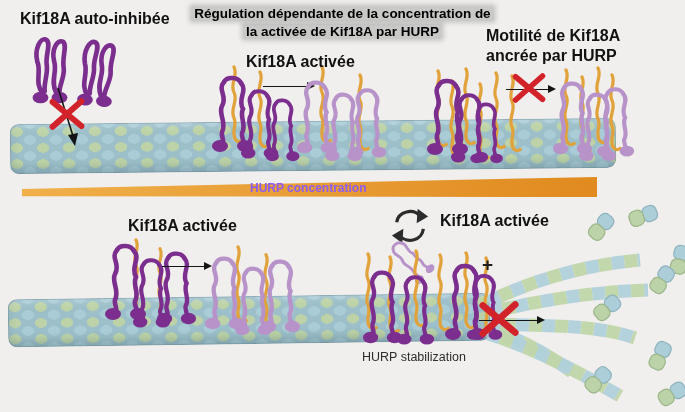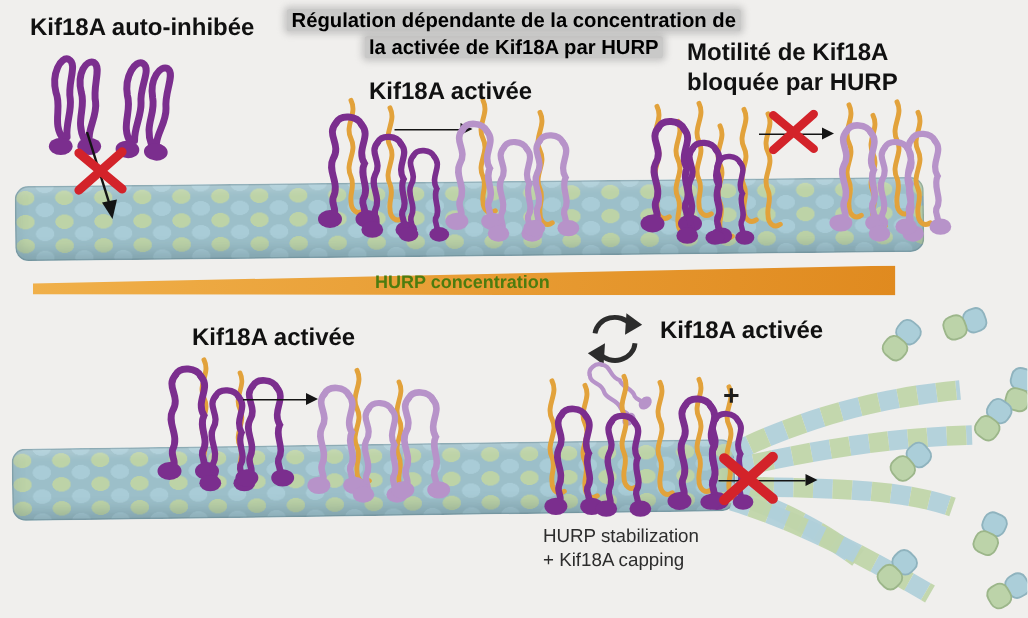--- a/index.html
+++ b/index.html
@@ -1,42 +1,42 @@
 <!DOCTYPE html>
 <html><head>
 <meta charset="utf-8">
 <style>
   html,body { margin:0; padding:0; background:#f0efed; font-family:"Liberation Sans", sans-serif; }
   .scene { position:relative; width:685px; height:412px; background:#f0efed; overflow:hidden; }
   .abs { position:absolute; overflow:visible; }
 
   .label { position:absolute; font-size:16px; font-weight:bold; color:#111; line-height:1.25; white-space:nowrap; }
   .label span { display:block; }
-  .label.soft { font-weight:normal; color:#2d2d2d; font-size:12.5px; }
+  .label.soft { font-weight:normal; color:#2d2d2d; font-size:12.5px;text-align:right; }
 
   .title { position:absolute; left:0; right:0; top:5px; text-align:center; font-size:13.5px; font-weight:bold; color:#000; line-height:1.32; }
   .title .hl { background:rgba(158,158,158,.48); box-shadow:0 0 4px 2px rgba(158,158,158,.48); padding:0 3px; border-radius:2px; }
 
   .microtubule {
     position:absolute; border-radius:9px;
     background-color:#9cbfc9;
     background-image:
       radial-gradient(ellipse 9px 7px at 7px 8px, #bdd3a7 66%, rgba(0,0,0,0) 70%),
       radial-gradient(ellipse 9px 7px at 7px 8px, #a9ccd7 66%, rgba(0,0,0,0) 70%);
     background-size: 26px 16px, 26px 16px;
     background-position: 0 0, 13px 8px;
     box-shadow: inset 0 0 0 1px rgba(92,124,134,.38), inset 0 -6px 9px rgba(70,100,110,.30), inset 0 4px 6px rgba(255,255,255,.22);
   }
 
   .bar {
     position:absolute; left:22px; top:177px; width:575px; height:20px;
     background:linear-gradient(100deg,#f0b04a,#e08a1f);
     clip-path:polygon(0 60%, 100% 0, 100% 100%, 0 96%);
   }
-  .bar-label { position:absolute; left:250px; top:181px; font-size:12px; font-weight:bold; color:#4d7c0f; }
+  .bar-label { position:absolute; left:250px; top:181px; font-size:12px; font-weight:bold; color:#8b5cf6; }
 
   .arrow { position:absolute; height:0; border-top:1.7px solid #141414; }
   .arrow::after { content:""; position:absolute; right:-8px; top:-4.9px; width:0; height:0;
     border-left:8px solid #141414; border-top:4.2px solid transparent; border-bottom:4.2px solid transparent; }
 
   .plus { position:absolute; font-size:19px; font-weight:bold; color:#1d1d1d; }
 
   .k   { color:#7b2e8e; }
   .kf  { color:#b793c9; }
   .h   { color:#e2a23b; }
@@ -307,27 +307,26 @@
   <svg class="abs" style="left:662px;top:378px;transform:rotate(60deg)" width="20" height="32">
       <use href="#dimer"></use>
     </svg>
 
   <div class="title">
     <span class="hl">Régulation dépendante de la concentration de</span><br>
     <span class="hl">la activée de Kif18A par HURP</span>
   </div>
   <div class="label" style="left:20px;top:9px">Kif18A auto-inhibée</div>
   <div class="label" style="left:246px;top:52px">Kif18A activée</div>
-  <div class="label" style="left:458px;top:26px">
+  <div class="label" style="left:486px;top:26px">
     <span>Motilité de Kif18A</span>
-    <span>bloquée par HURP</span>
+    <span>ancrée par HURP</span>
   </div>
   <div class="label" style="left:128px;top:216px">Kif18A activée</div>
   <div class="label" style="left:440px;top:211px">
     <span>Kif18A activée</span>
   </div>
   <div class="plus" style="left:482px;top:254px">+</div>
   <div class="label soft" style="left:362px;top:350px">
     <span>HURP stabilization</span>
-    <span>+ Kif18A capping</span>
   </div>
 
 </div>
 
 </body></html>

